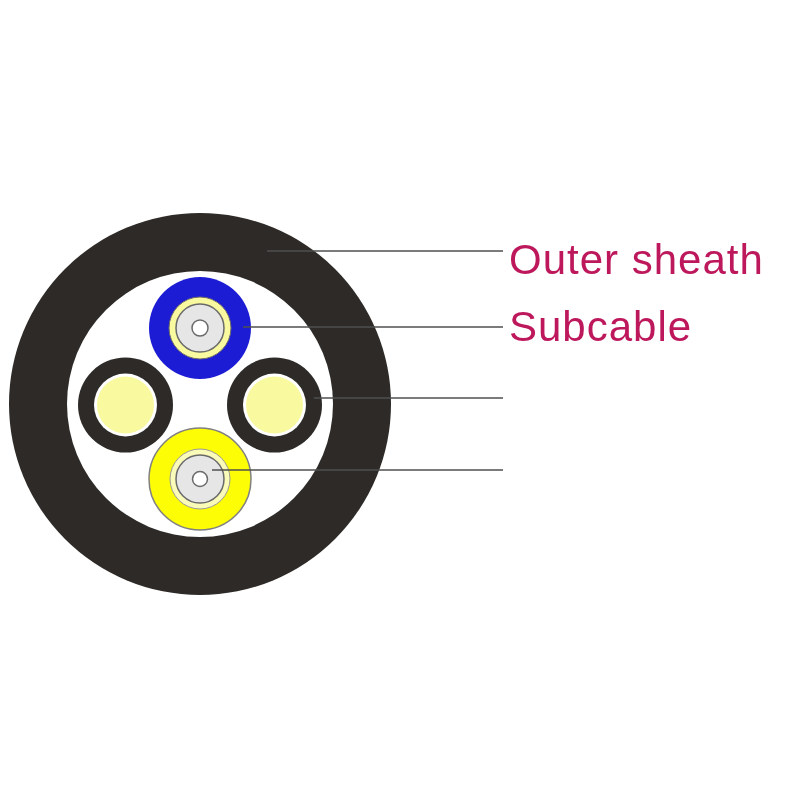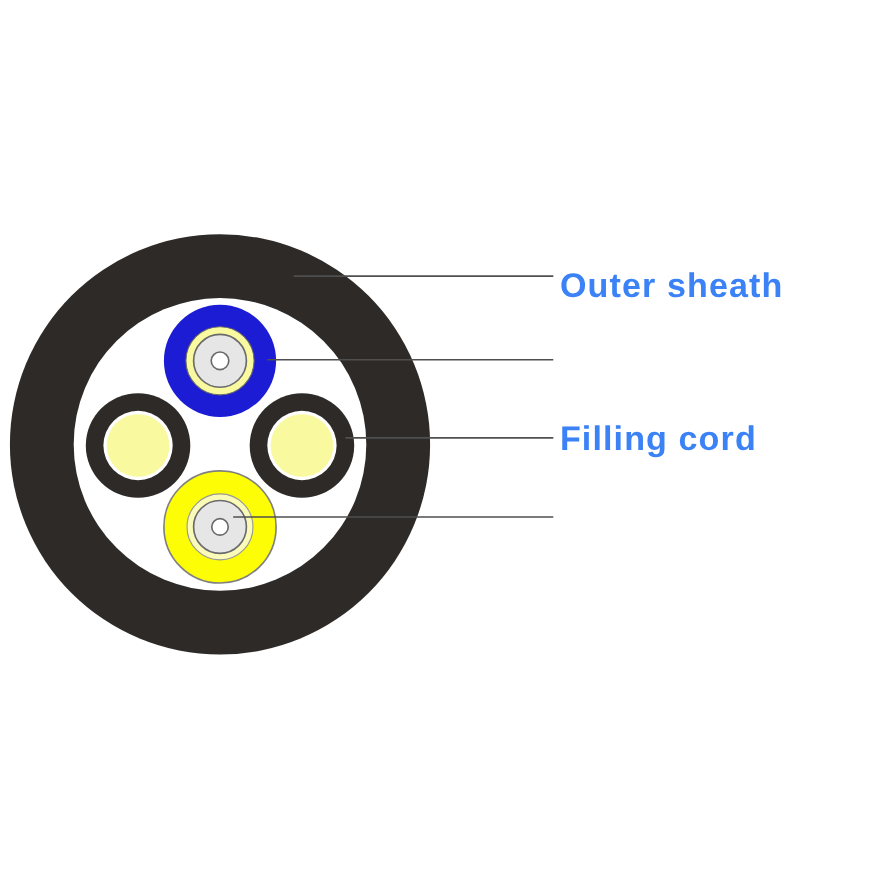--- a/index.html
+++ b/index.html
@@ -16,26 +16,25 @@
     font-family: "Liberation Sans", sans-serif;
   }
   .diagram-svg {
     position: absolute;
     left: 0;
     top: 0;
   }
   .callout-label {
     position: absolute;
     left: 509px;
-    font-size: 31px;
+    font-size: 42px;
     line-height: 33px;
     letter-spacing: 1px;
-    color: #3b82f6;
+    color: #be185d;
     white-space: nowrap;
-    font-weight: bold;
   }
   .label-outer-sheath { top: 243px; }
   .label-subcable { top: 310px; }
   .label-filling-cord { top: 382px; }
   .label-tight-buffered-fiber { top: 452px; }
 </style>
 </head>
 <body>
 
 <div class="canvas">
@@ -64,17 +63,17 @@
     <circle cx="200" cy="479" r="7.5" stroke="#6a6a6a" stroke-width="1.5" fill="#ffffff"></circle>
 
     <line x1="267" y1="251" x2="503" y2="251" stroke-width="1.5" stroke="#4f4f4f"></line>
     <line x1="243" y1="327" x2="503" y2="327" stroke-width="1.5" stroke="#4f4f4f"></line>
     <line x1="314" y1="398" x2="503" y2="398" stroke-width="1.5" stroke="#4f4f4f"></line>
     <line x1="212" y1="470" x2="503" y2="470" stroke-width="1.5" stroke="#4f4f4f"></line>
   </svg>
 
   <div class="callout-label label-outer-sheath">Outer sheath</div>
 
+  <div class="callout-label label-subcable">Subcable</div>
 
-  <div class="callout-label label-filling-cord">Filling cord</div>
 
 
 </div>
 
 </body></html>

